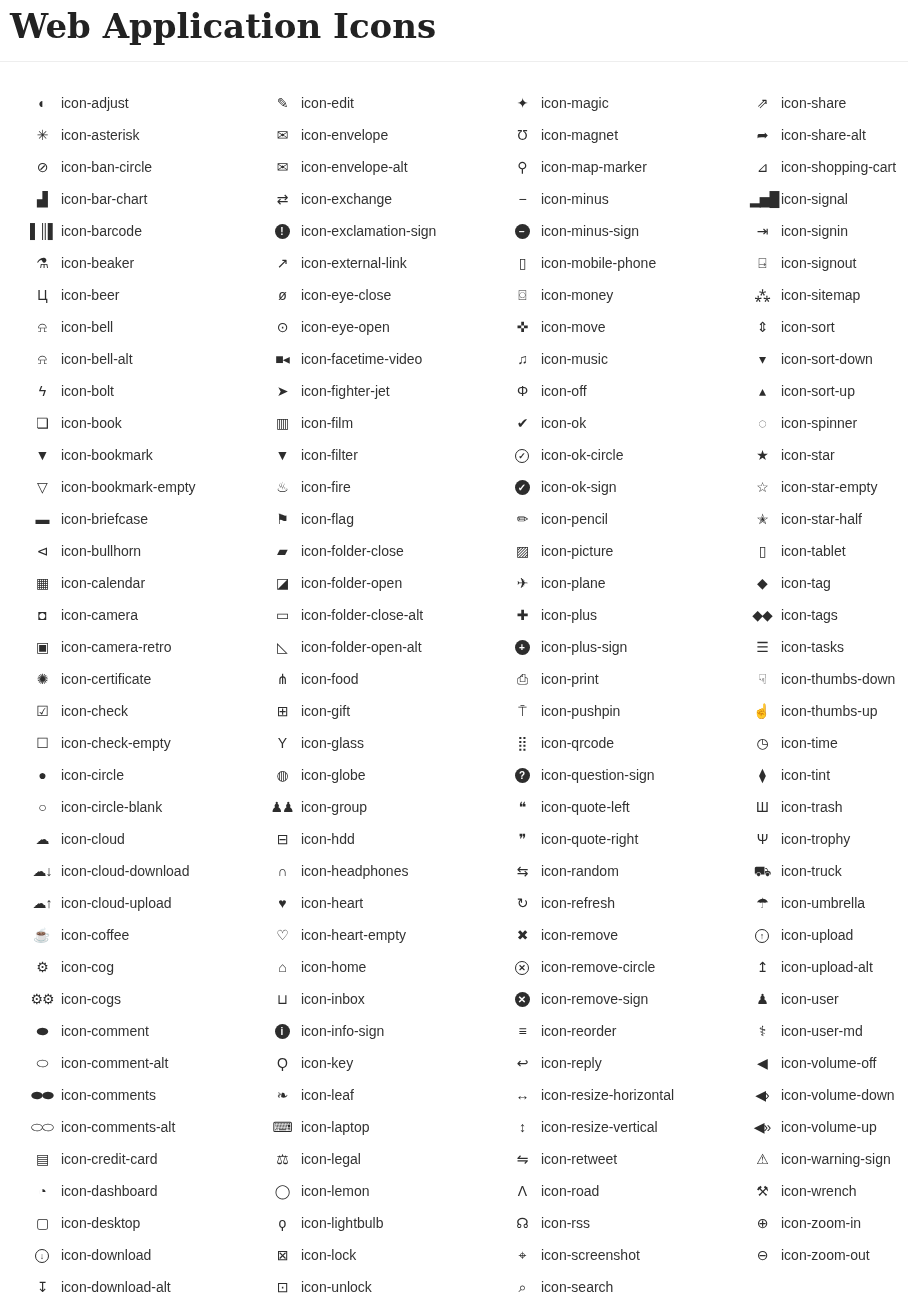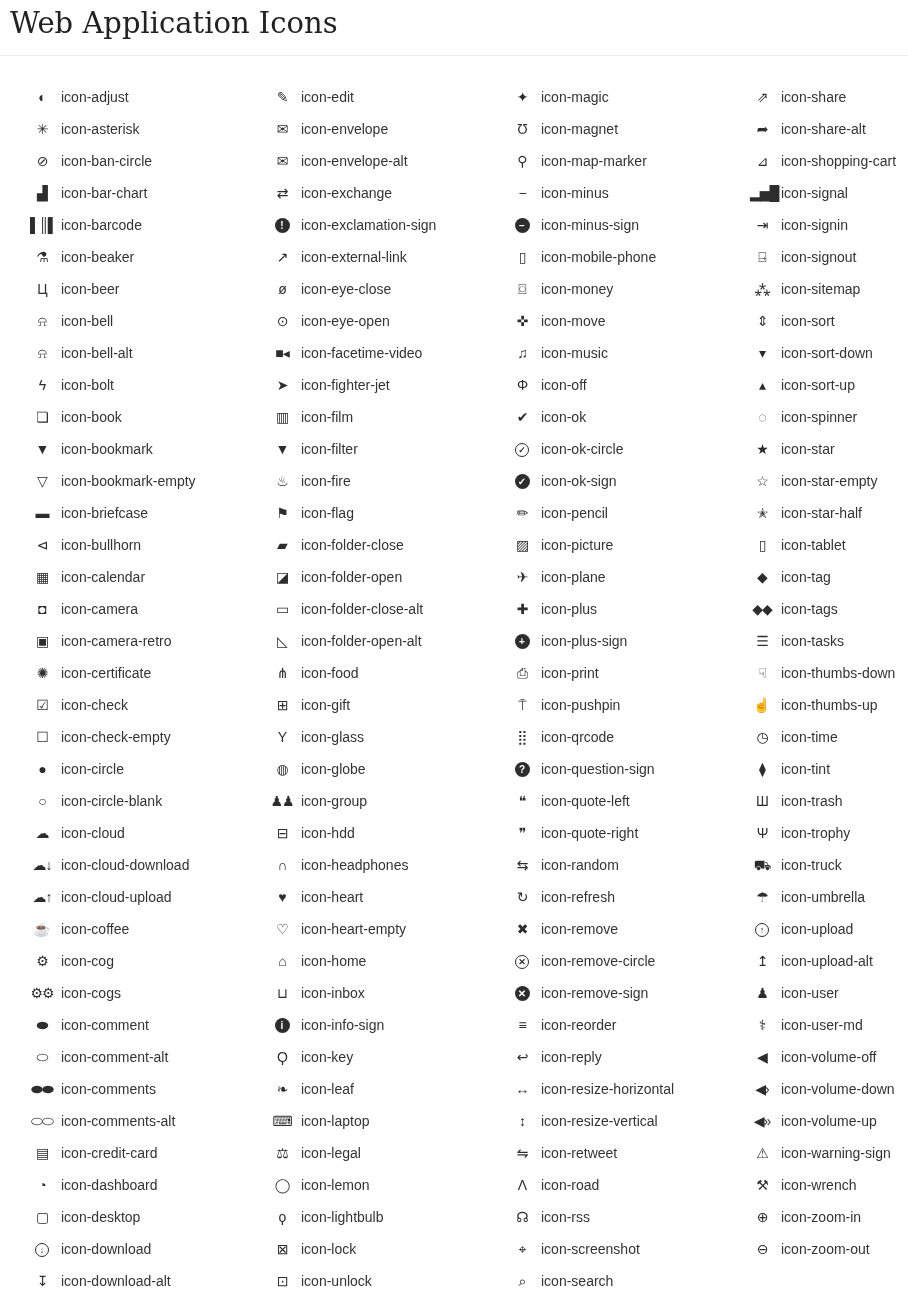--- a/index.html
+++ b/index.html
@@ -11,22 +11,22 @@
   }
   .page { width: 908px; min-height: 1310px; }
   header.page-header {
     margin: 0 0 0 0;
     padding: 6px 10px 14px 10px;
     border-bottom: 1px solid #eeeeee;
   }
   h1.page-title {
     margin: 0;
     font-family: "DejaVu Serif", serif;
-    font-weight: 400;
-    font-size: 29px;
+    font-weight: 700;
+    font-size: 34px;
     line-height: 1.2;
     color: #222222;
     letter-spacing: 0px;
   }
   main.icon-grid {
     display: grid;
     grid-template-columns: 240px 240px 240px minmax(0, 1fr);
     padding: 25px 4px 30px 30px;
   }
   .icon-column { display: flex; flex-direction: column; }

